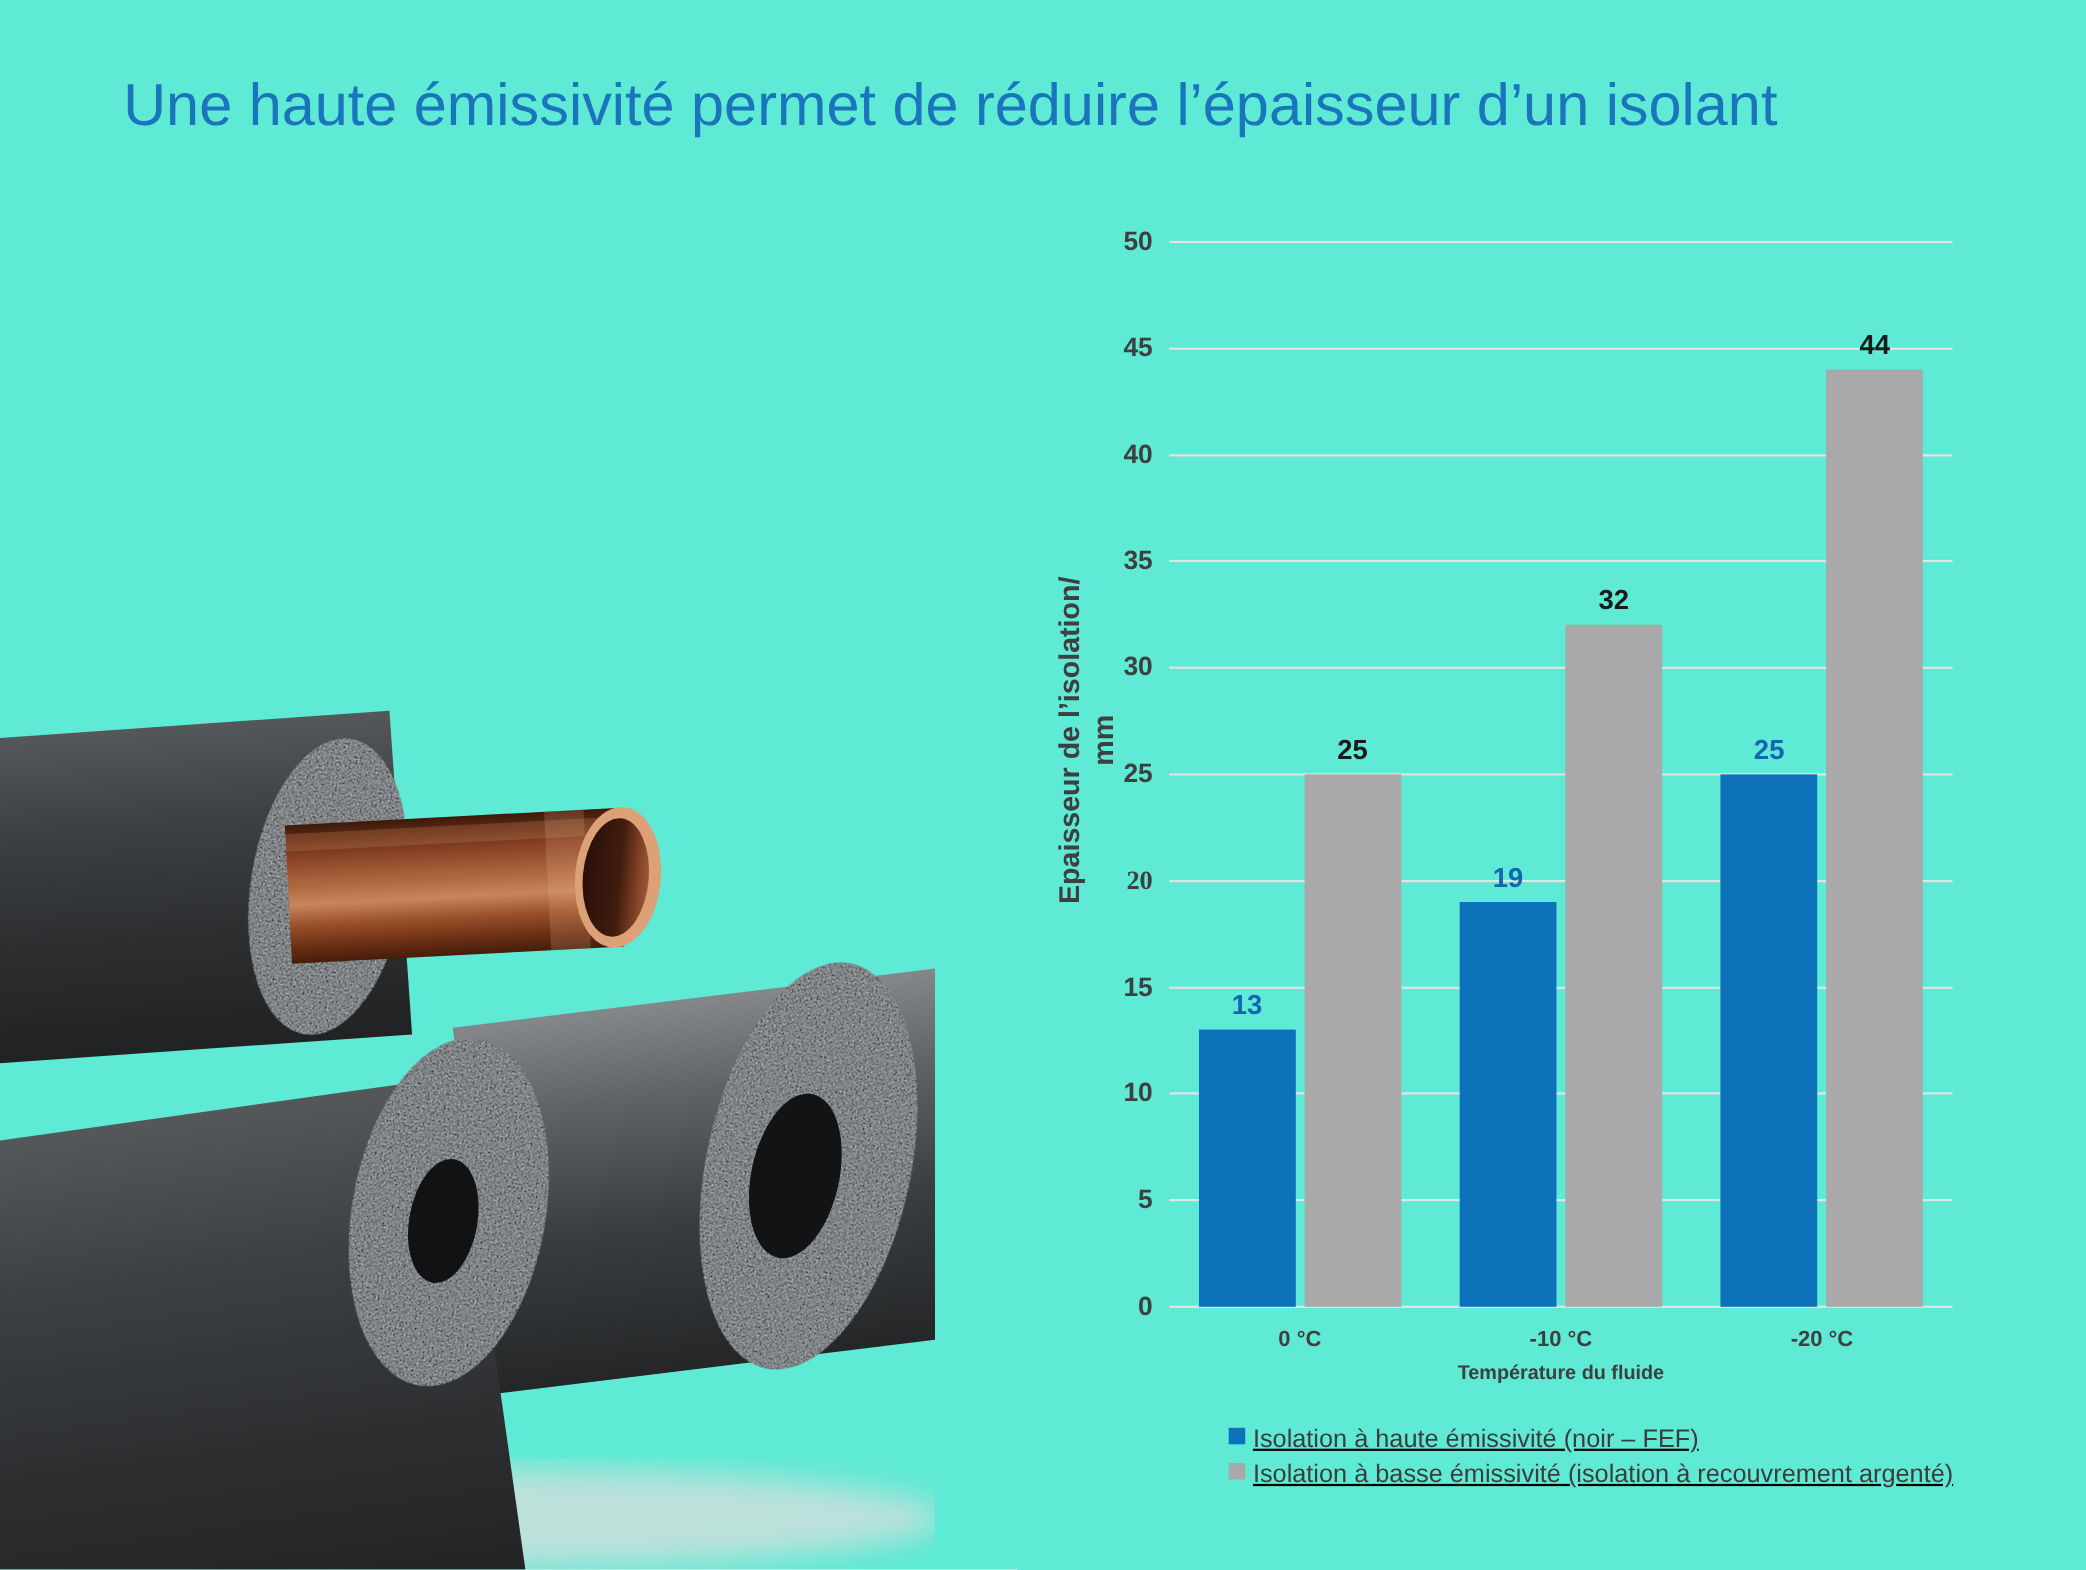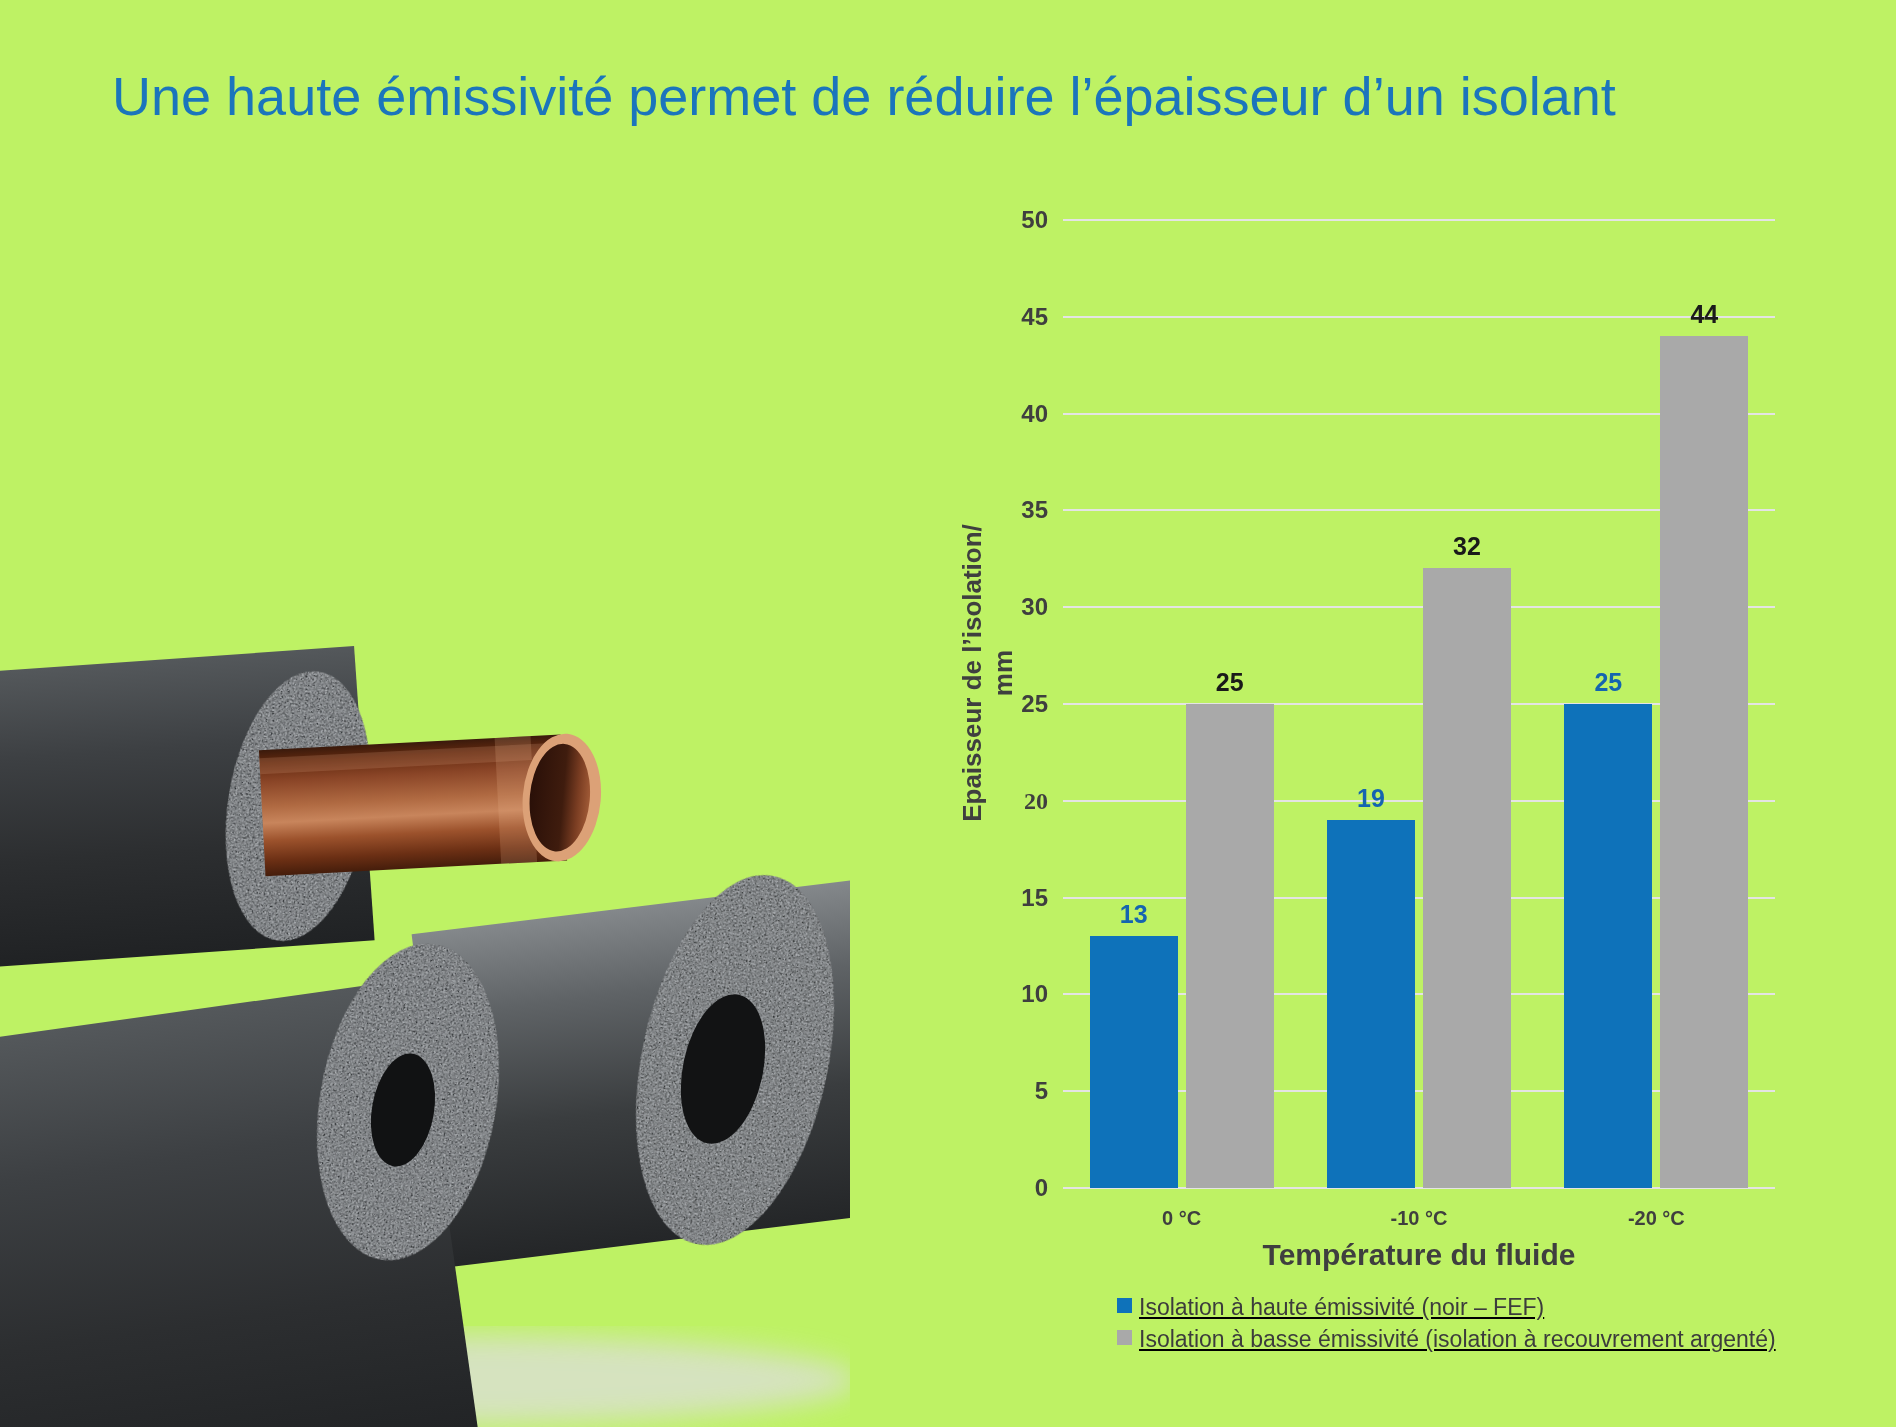--- a/index.html
+++ b/index.html
@@ -1,33 +1,33 @@
 <!DOCTYPE html>
 <html><head>
 <meta charset="utf-8">
 <style>
   html,body{margin:0;padding:0;background:#ffffff;}
-  #page{position:relative;width:1896px;height:1427px;background:#bef264;overflow:hidden;
+  #page{position:relative;width:1896px;height:1427px;background:#5eead4;overflow:hidden;
         font-family:"Liberation Sans","DejaVu Sans",sans-serif;}
   .page-title{position:absolute;left:112px;top:66px;width:1650px;
         font-size:54px;line-height:60px;font-weight:400;color:#1b75bc;letter-spacing:0px;}
   .example{position:absolute;left:112px;top:272px;width:620px;color:#3b3b3b;
         font-size:27px;line-height:39px;}
   .example .heading{font-weight:bold;color:#2f2f2f;}
   #photo{position:absolute;left:0;top:620px;width:850px;height:807px;}
   
   .gridline{position:absolute;height:2px;background:#e4e4e4;}
   .ytick{position:absolute;width:100px;text-align:right;font-weight:bold;
         font-size:24px;color:#3f3f3f;line-height:28px;}
   .bar{position:absolute;}
   .vlabel{position:absolute;font-weight:bold;font-size:25px;line-height:28px;text-align:center;}
   .xtick{position:absolute;width:180px;text-align:center;font-weight:bold;
         font-size:20px;color:#3f3f3f;line-height:28px;}
   .x-axis-title{position:absolute;left:1063px;top:1238px;width:712px;text-align:center;
-        font-weight:bold;font-size:30px;color:#3f3f3f;}
+        font-weight:bold;font-size:18px;color:#3f3f3f;}
   .y-axis-title{position:absolute;left:828px;top:642px;width:320px;text-align:center;
         font-weight:bold;font-size:26px;color:#3f3f3f;transform:rotate(-90deg);}
   #legend{position:absolute;left:1117px;top:1294px;}
   .legend-item{display:flex;align-items:flex-start;margin-bottom:5px;text-decoration:underline;}
   .legend-swatch{width:15px;height:15px;margin-top:4px;margin-right:7px;flex:none;}
   .legend-label{font-size:23px;line-height:27px;color:#3c3c3c;}
 </style>
 </head>
 <body>
 

